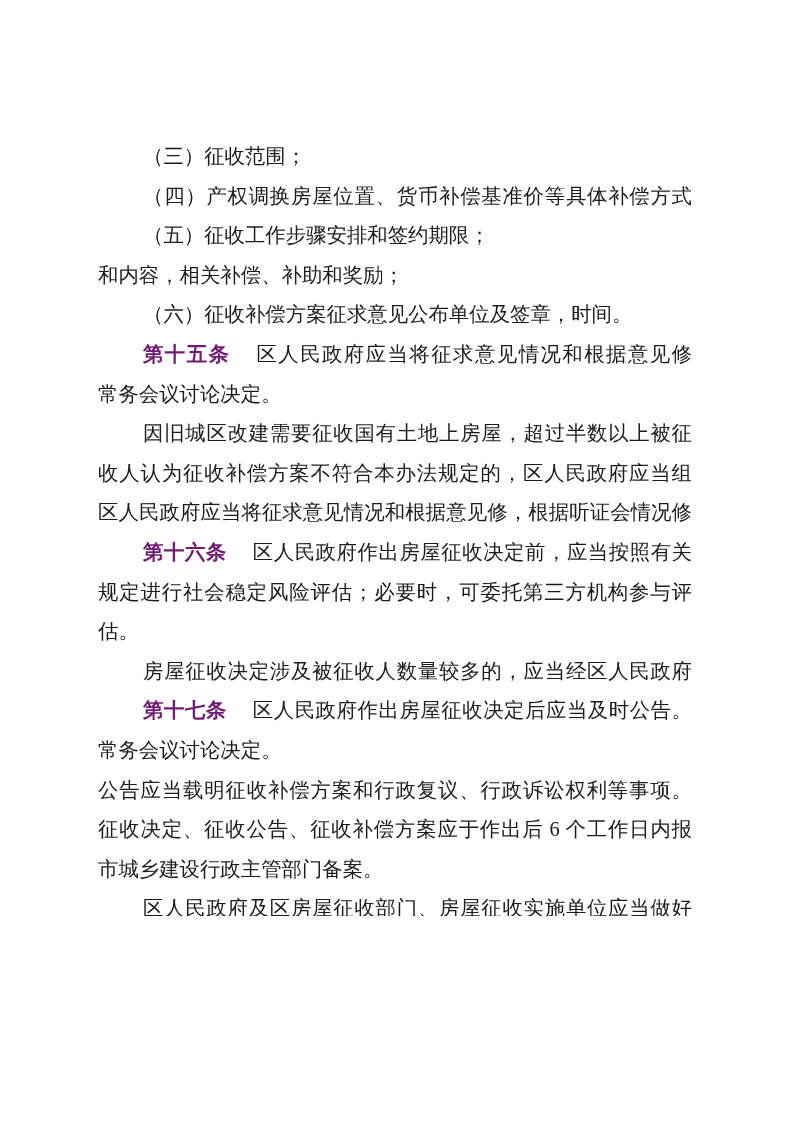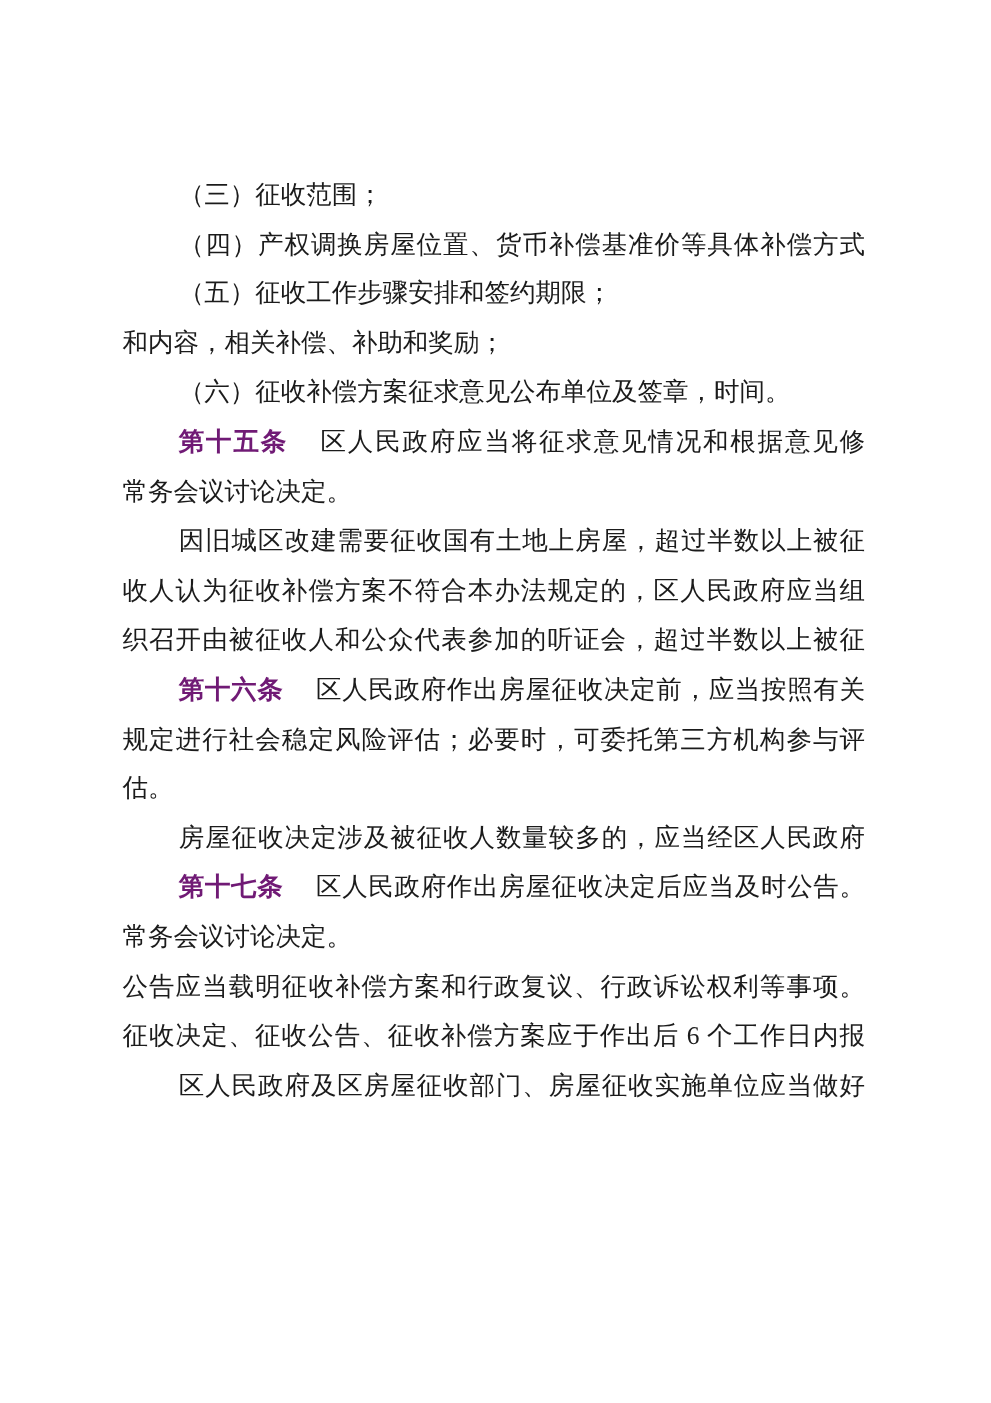--- a/index.html
+++ b/index.html
@@ -57,25 +57,26 @@
   <div class="text-column">
       <div class="line indent">（三）征收范围；</div>
       <div class="line indent justify">（四）产权调换房屋位置、货币补偿基准价等具体补偿方式</div>
       <div class="line indent">（五）征收工作步骤安排和签约期限；</div>
       <div class="line">和内容，相关补偿、补助和奖励；</div>
       <div class="line indent">（六）征收补偿方案征求意见公布单位及签章，时间。</div>
       <div class="line indent justify"><span class="head">第十五条</span>区人民政府应当将征求意见情况和根据意见修</div>
       <div class="line">常务会议讨论决定。</div>
       <div class="line indent justify">因旧城区改建需要征收国有土地上房屋，超过半数以上被征</div>
       <div class="line justify">收人认为征收补偿方案不符合本办法规定的，区人民政府应当组</div>
-      <div class="line justify">织召开由被征收人和公众代表参加的听证会，超过半数以上被征</div>
+      <div class="line justify">区人民政府应当将征求意见情况和根据意见修，根据听证会情况修</div>
       <div class="line indent justify"><span class="head">第十六条</span>区人民政府作出房屋征收决定前，应当按照有关</div>
       <div class="line justify">规定进行社会稳定风险评估；必要时，可委托第三方机构参与评</div>
       <div class="line">估。</div>
       <div class="line indent justify">房屋征收决定涉及被征收人数量较多的，应当经区人民政府</div>
       <div class="line indent justify"><span class="head">第十七条</span>区人民政府作出房屋征收决定后应当及时公告。</div>
       <div class="line">常务会议讨论决定。</div>
       <div class="line justify">公告应当载明征收补偿方案和行政复议、行政诉讼权利等事项。</div>
       <div class="line justify">征收决定、征收公告、征收补偿方案应于作出后 6 个工作日内报</div>
+      <div class="line">市城乡建设行政主管部门备案。</div>
       <div class="line indent justify">区人民政府及区房屋征收部门、房屋征收实施单位应当做好</div>
     </div>
   <div class="page-number">— 7 —</div>
 </div>
 
 </body></html>

